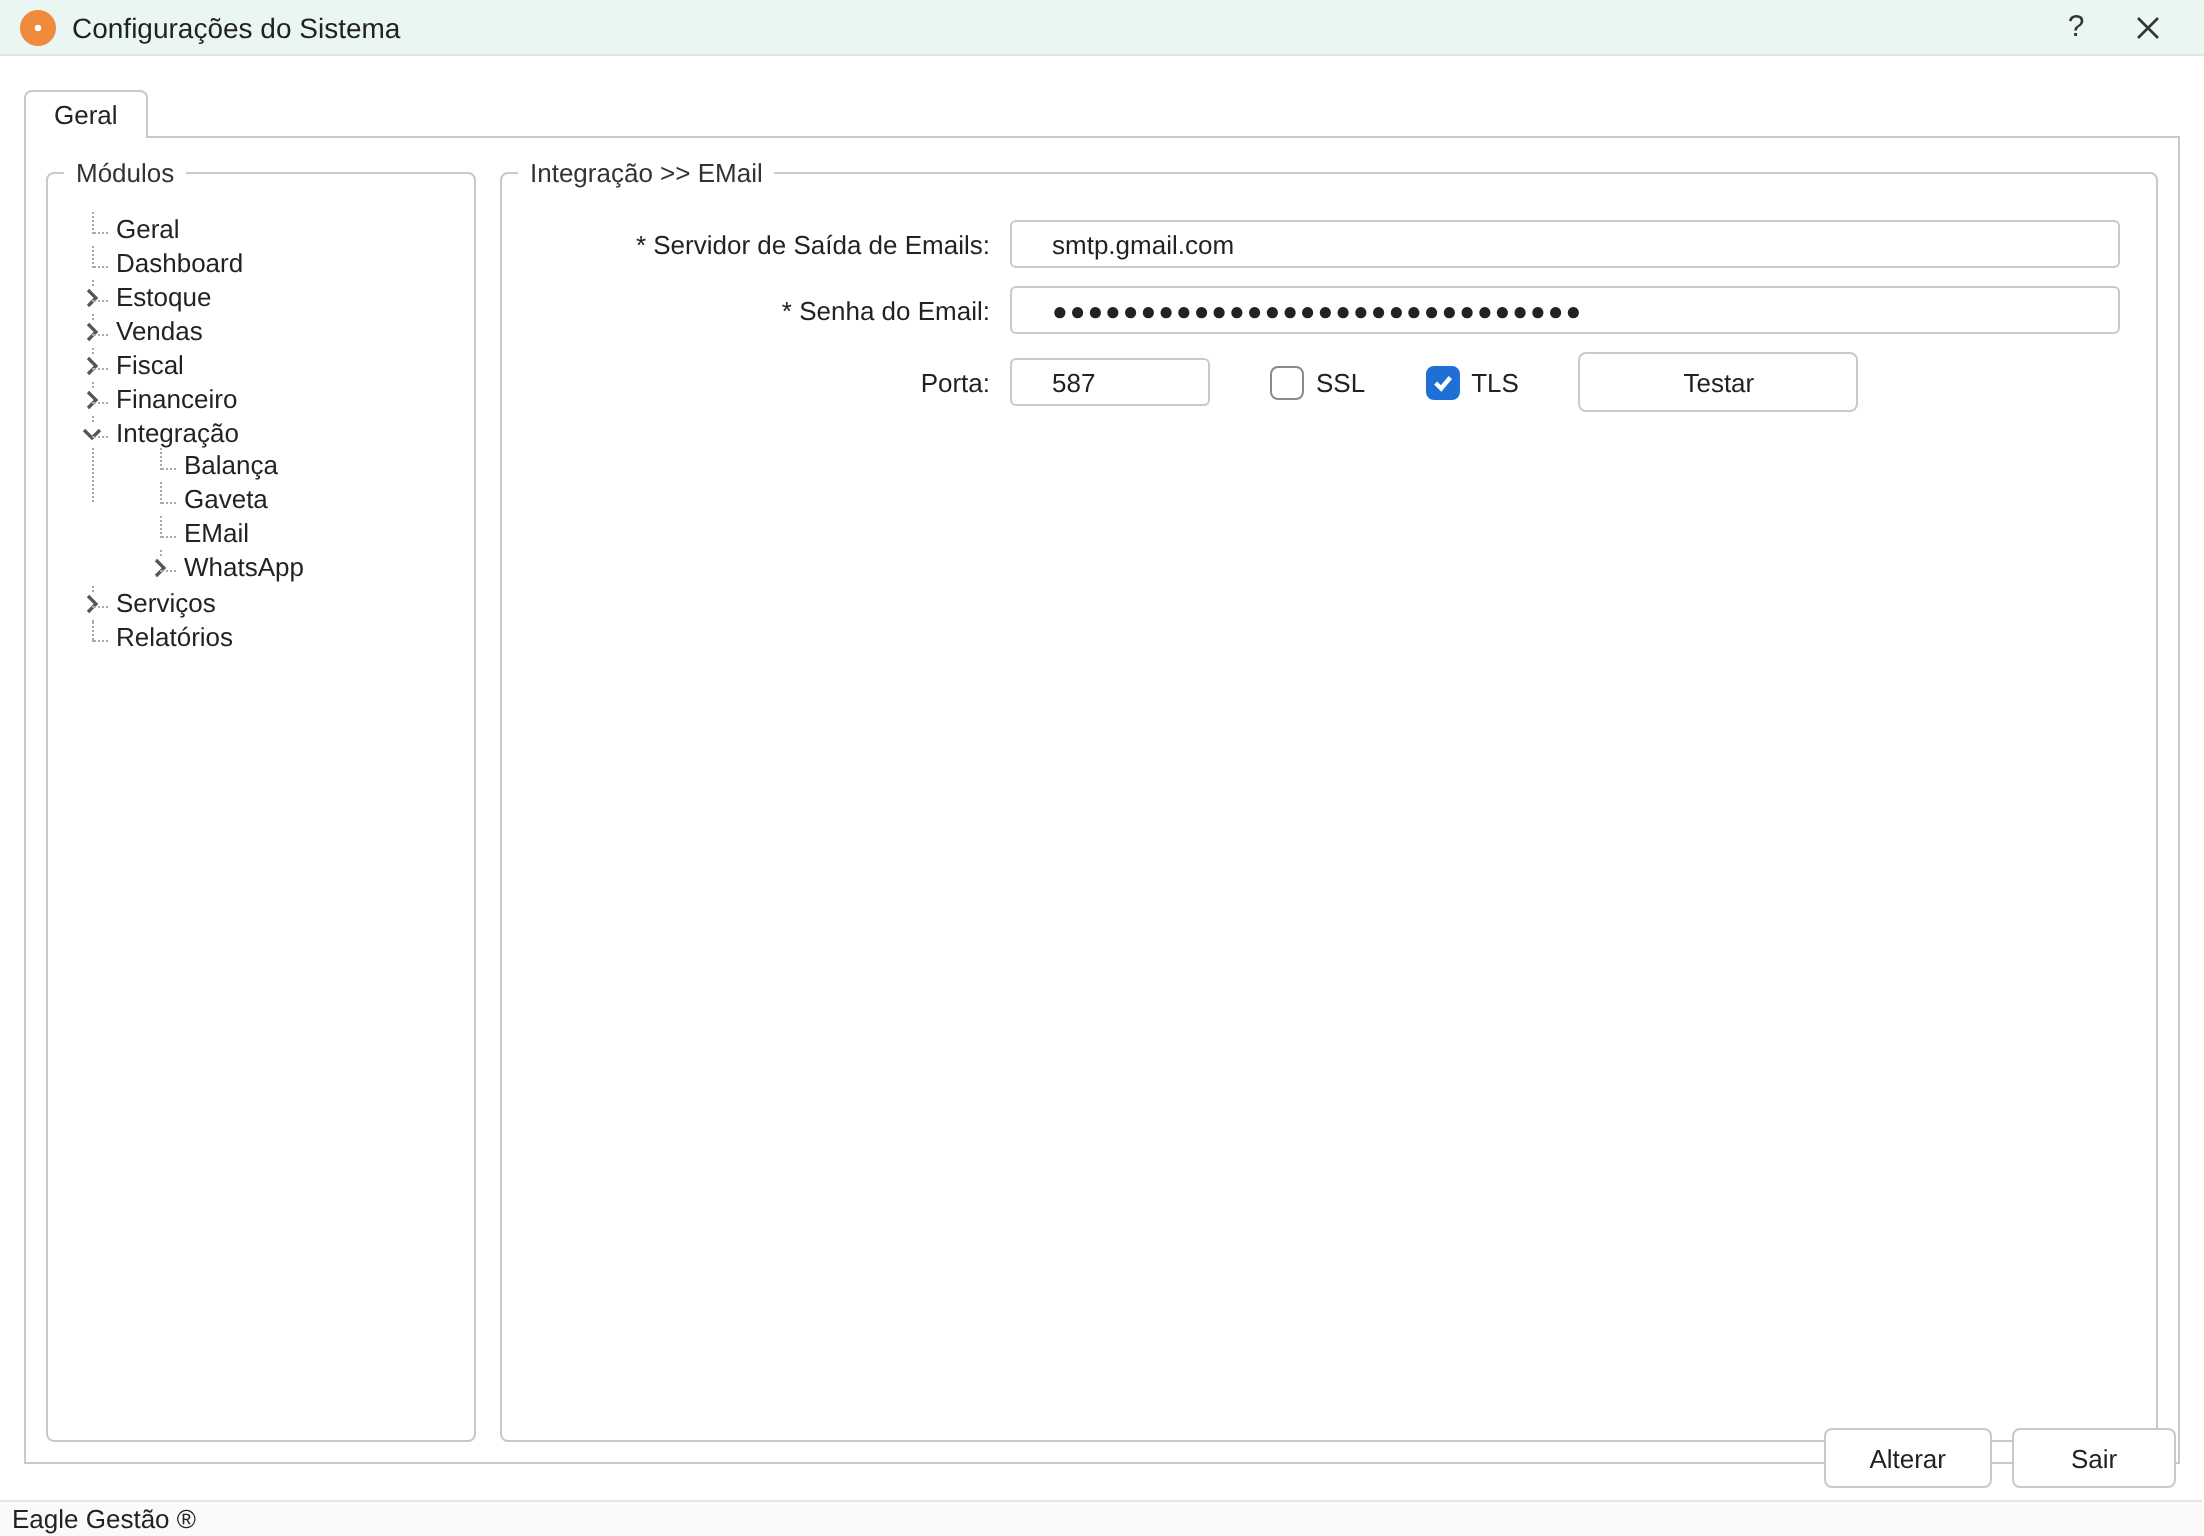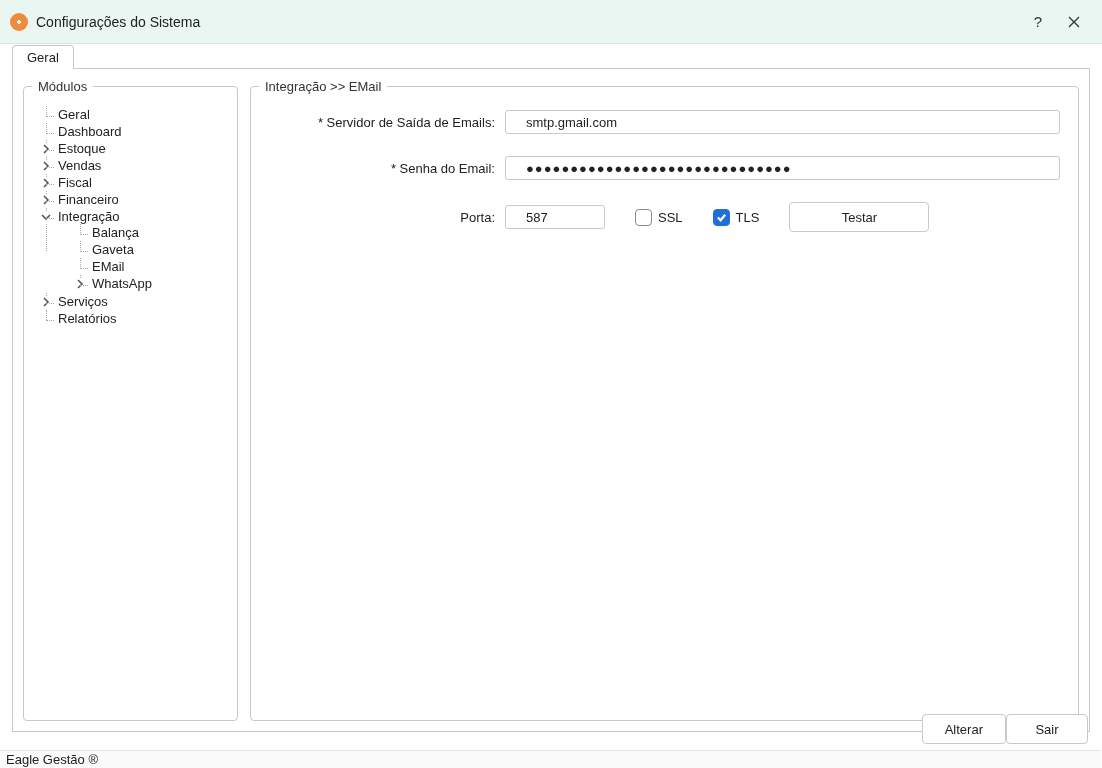--- a/index.html
+++ b/index.html
@@ -1,19 +1,19 @@
 <!DOCTYPE html>
 <html><head>
 <meta charset="utf-8">
 <style>
 *{box-sizing:border-box;margin:0;padding:0;font-family:"Segoe UI",Tahoma,sans-serif;font-size:13px;color:#222}
 body{background:#fff;width:1102px;height:768px;overflow:hidden;position:relative}
 
 
-.titlebar{height:44px;background:linear-gradient(#eaf6f2,#eaf6f2);display:flex;align-items:center;padding:0 10px;border-bottom:1px solid #e3e3e3}
+.titlebar{height:28px;background:linear-gradient(#eaf6f2,#eaf6f2);display:flex;align-items:center;padding:0 10px;border-bottom:1px solid #e3e3e3}
 .titlebar .app-icon{width:18px;height:18px;border-radius:50%;background:#f08a3c;margin-right:8px;position:relative}
 .titlebar .app-icon::after{content:"";position:absolute;left:3px;top:3px;width:12px;height:12px;border-radius:50%;background:radial-gradient(#fff 20%,#f08a3c 21%)}
 .titlebar .title{flex:1;font-size:14px}
 .titlebar .tb-btn{width:36px;height:28px;display:flex;align-items:center;justify-content:center;font-size:15px;color:#333}
 .titlebar svg{width:14px;height:14px;stroke:#333;stroke-width:1.3;fill:none}
 
 
 .window-body{position:absolute;top:34px;left:0;right:0;bottom:18px;padding:8px 12px 6px 12px}
 
 
@@ -38,36 +38,36 @@
 .tree li::after{content:"";position:absolute;left:8px;top:10px;width:8px;border-top:1px dotted #aaa}
 .tree>li:last-child::before{bottom:auto;height:10px}
 .tree .node{display:inline-flex;align-items:center;gap:2px;cursor:default}
 .tree .exp{position:absolute;left:2px;top:3px;width:12px;height:12px;display:flex;align-items:center;justify-content:center;background:#fff}
 .tree .exp svg{width:10px;height:10px;stroke:#555;stroke-width:1.6;fill:none}
 .tree .children{list-style:none;padding-left:14px}
 .tree .children li{padding-left:20px}
 
 
 .form-grid{padding:8px 10px 0 0}
-.row{display:flex;align-items:center;margin-bottom:22px}
+.row{display:flex;align-items:center;margin-bottom:9px}
 .row .label{width:246px;text-align:right;padding-right:10px}
 .row .ctrl{flex:1;display:flex;align-items:center;gap:30px}
 input[type=text],input[type=password]{width:100%;height:24px;border:1px solid #c9c9c9;border-radius:3px;padding:0 20px;background:#fff;outline:none}
 input.port{width:100px;}
 .redact{position:relative}
 .redact::after{content:"";position:absolute;left:8px;top:50%;transform:translateY(-50%);height:10px;width:210px;background:#f08a3c;border-radius:4px}
 .checkbox{display:inline-flex;align-items:center;gap:6px}
 .checkbox .box{width:17px;height:17px;border:1.5px solid #8a8a8a;border-radius:4px;display:flex;align-items:center;justify-content:center;background:#fff}
 .checkbox.checked .box{background:#1f6fd6;border-color:#1f6fd6}
 .checkbox.checked .box svg{stroke:#fff;stroke-width:2.4;width:11px;height:11px;fill:none}
 .btn{height:30px;border:1px solid #c9c9c9;border-radius:4px;background:#fff;padding:0 22px;cursor:pointer}
 .btn-test{width:140px}
 
 
-.footer{position:absolute;right:14px;bottom:6px;display:flex;}
+.footer{position:absolute;right:14px;bottom:6px;display:flex;gap:10px}
 .footer .btn{min-width:82px}
 
 
 .statusbar{position:absolute;left:0;right:1px;bottom:0;height:18px;padding-left:6px;display:flex;align-items:center;color:#555;font-size:12px;border-top:1px solid #e5e5e5;background:#fafafa}
 </style>
 </head>
 <body>
 
 <div class="titlebar">
   <div class="app-icon"></div>

